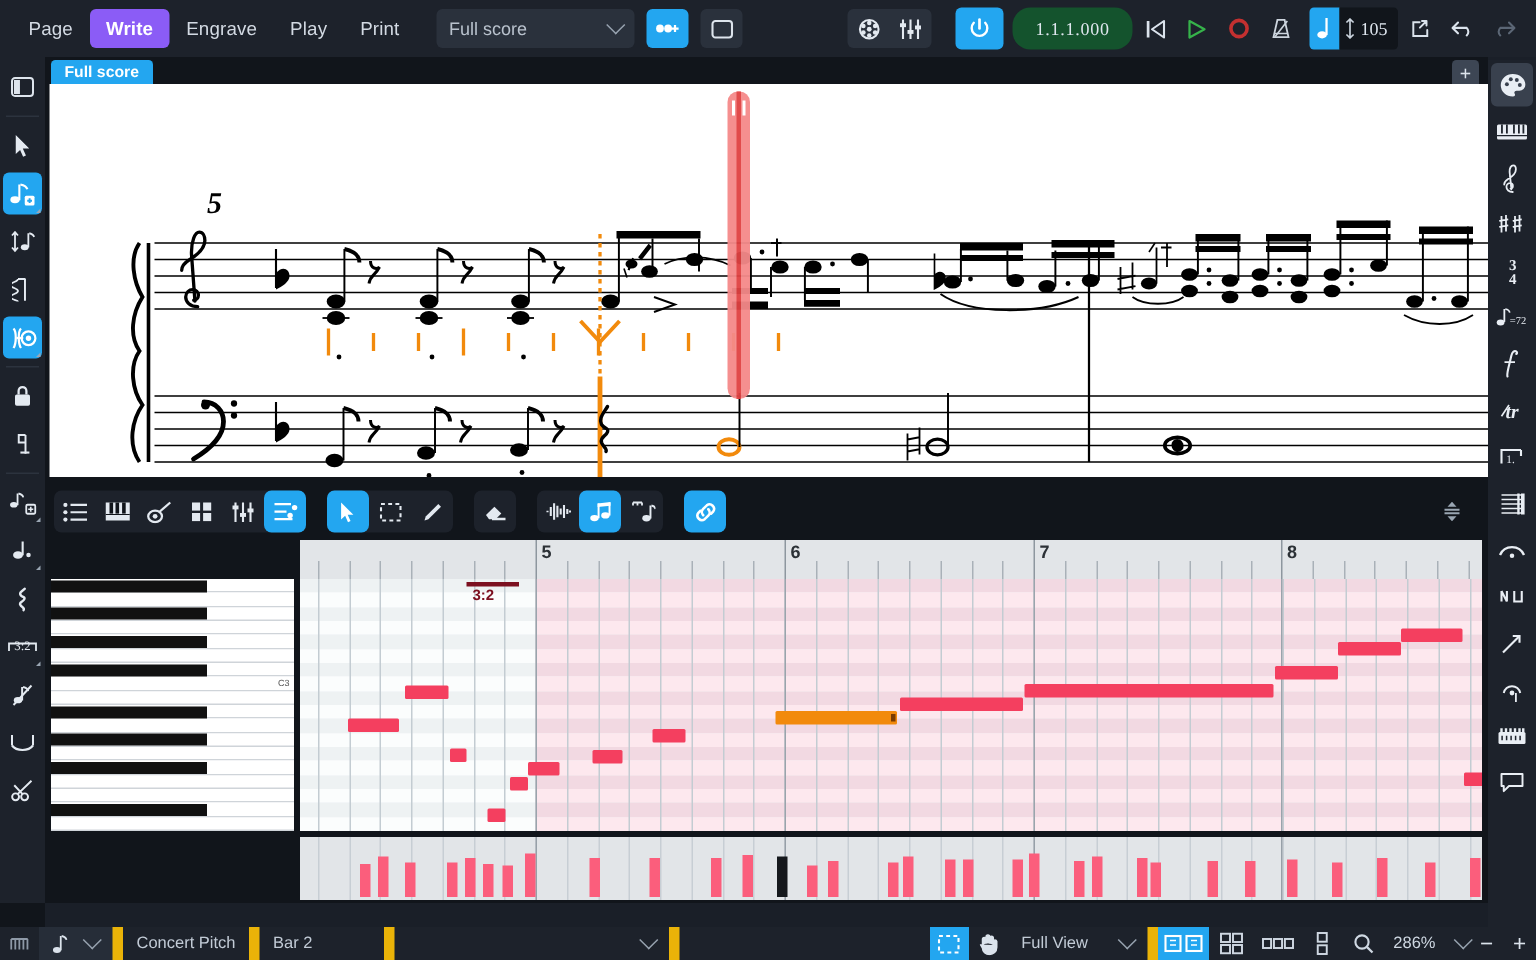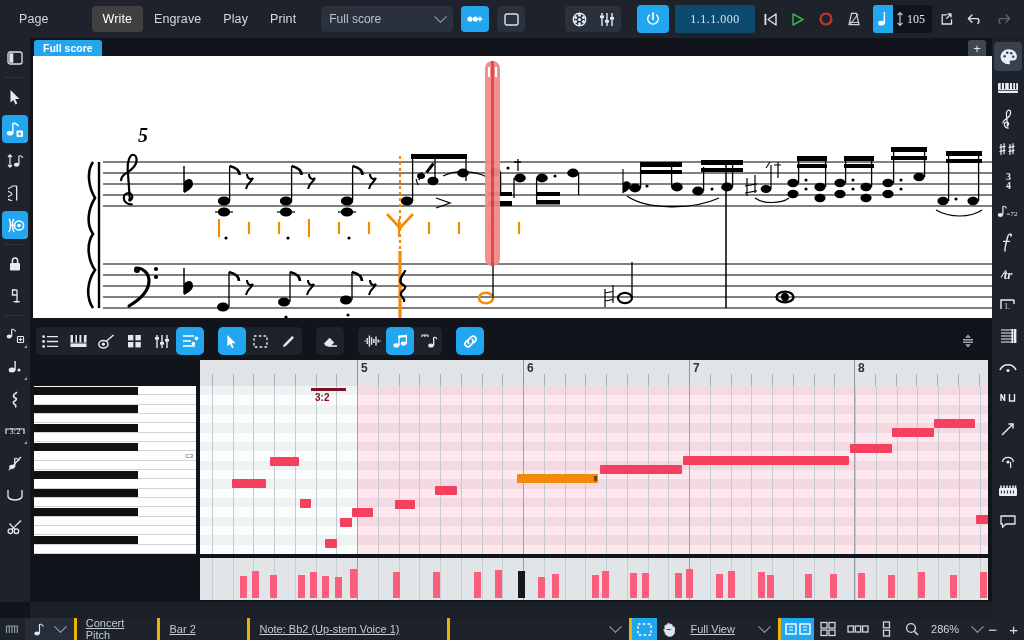--- a/index.html
+++ b/index.html
@@ -18,21 +18,21 @@
     position: absolute; left: 0; top: 0; width: 1024px; height: 38px;
     background: #1d222b;
     display: flex; align-items: center;
   }
   .mode-group { display: flex; align-items: center; margin-left: 8px; height: 26px; }
   .mode-btn {
     height: 26px; padding: 0 11px; display: flex; align-items: center;
     font-size: 12.5px; color: #d3dae3; border-radius: 4px; cursor: pointer;
     letter-spacing: .1px;
   }
-  .mode-btn.active { background: #404040; color: #fff; font-weight: normal; margin-left: 32px; }
+  .mode-btn.active { background: #8b5cf6; color: #fff; font-weight: bold; }
 
   .layout-select {
     margin-left: 14px; width: 132px; height: 26px; background: #2a313c;
     border-radius: 4px; display: flex; align-items: center; padding: 0 8px;
     font-size: 12px; color: #b9c2cd; cursor: pointer; position: relative;
   }
   .layout-select .chev { margin-left: auto; }
   .chev {
     width: 9px; height: 9px; border-right: 1.6px solid #98a3b0;
     border-bottom: 1.6px solid #98a3b0; transform: rotate(45deg) translate(-2px,-2px);
@@ -48,22 +48,22 @@
   .tb-right { margin-left: auto; display: flex; align-items: center; padding-right: 8px; }
   .tb-pair { display:flex; background:#2a313c; border-radius:4px; margin-right: 16px;}
   .tb-pair .sq-btn { margin-left:0; background:transparent; }
 
   .transport { display: flex; align-items: center; }
   .power {
     width: 32px; height: 28px; background: #23a6f0; border-radius: 4px;
     display: flex; align-items: center; justify-content: center; cursor: pointer;
   }
   .timecode {
-    margin-left: 6px; width: 80px; height: 28px; background: #0c4a6e;
-    border-radius: 2px; display: flex; align-items: center; justify-content: center;
+    margin-left: 6px; width: 80px; height: 28px; background: #14532d;
+    border-radius: 12px; display: flex; align-items: center; justify-content: center;
     font-family: "Liberation Serif", serif; font-size: 12px; color: #dfe6ee; letter-spacing:.5px;
   }
   .tp-icon { width: 26px; height: 28px; display:flex; align-items:center; justify-content:center; cursor:pointer; margin-left:2px;}
   .tempo-box { display:flex; align-items:center; margin-left: 6px; height: 28px; }
   .tempo-note {
     width: 20px; height: 28px; background: #23a6f0; border-radius: 3px 0 0 3px;
     display:flex; align-items:center; justify-content:center;
   }
   .tempo-val {
     height: 28px; background:#11151b; border-radius: 0 3px 3px 0; padding: 0 7px 0 3px;
@@ -212,21 +212,21 @@
   .vellane .vgl { position:absolute; top:0; width:1px; height:42px; background:#c7ced4; }
   .vellane .vgl.bar { background:#97a0a8; }
   .vbar { position:absolute; bottom:2px; width:7px; background:#fb5e7c; }
   .vbar.dark { background:#15181c; }
 
   
   .statusbar {
     position:absolute; left:0; bottom:0; width:1024px; height:22px;
     background:#1d222b; display:flex; align-items:center; font-size:11px; color:#c2cbd6;
   }
-  .sb-cell { height:22px; display:flex; align-items:center; padding: 0 9px; border-right:3px solid #eab308;text-decoration:underline; }
+  .sb-cell { height:22px; display:flex; align-items:center; padding: 0 9px; border-right:7px solid #eab308; }
   .sb-cell.first { background:#262d38; }
   .sb-icon { width:26px; height:22px; display:flex; align-items:center; justify-content:center; cursor:pointer; }
   .sb-icon.on { background:#23a6f0; }
   .sb-dd { display:flex; align-items:center; gap:7px; cursor:pointer; }
   .zoomtxt { font-size:11px; color:#cfd8e2; padding:0 7px; }
   .pm { width:22px; height:22px; display:flex; align-items:center; justify-content:center; cursor:pointer; font-size:15px; color:#dbe3ec;}
   .bl-corner { position:absolute; left:0; bottom:22px; width:30px; height:16px; background:#11151b;}
 </style>
 </head>
 <body>
@@ -1193,21 +1193,20 @@
     <div class="sb-cell first sb-dd">
       <svg width="11" height="15" viewBox="0 0 11 15">
           <ellipse cx="3" cy="11.4" rx="2.7" ry="2" fill="#dbe3ec"></ellipse>
           <rect x="4.9" y="2" width="1.2" height="9.6" fill="#dbe3ec"></rect>
           <path d="M6.1 2c2.3.5 3 1.4 3.2 2.6" stroke="#dbe3ec" stroke-width="1.2" fill="none"></path>
         </svg>
       <span class="chev" style="margin-left:4px"></span>
     </div>
     <div class="sb-cell">Concert Pitch</div>
     <div class="sb-cell" style="min-width:90px">Bar 2</div>
-    <div class="sb-cell" style="min-width:200px">Note: Bb2 (Up-stem Voice 1)</div>
     <div class="sb-cell sb-dd" style="width:190px">
       <span></span>
       <span class="chev" style="margin-left:auto"></span>
     </div>
 
     <div style="flex:1"></div>
 
     <div class="sb-icon on">
       <svg width="15" height="13" viewBox="0 0 15 13">
           <rect x="1" y="1" width="13" height="11" fill="none" stroke="#fff" stroke-width="1.4" stroke-dasharray="2.6 2.2"></rect>

